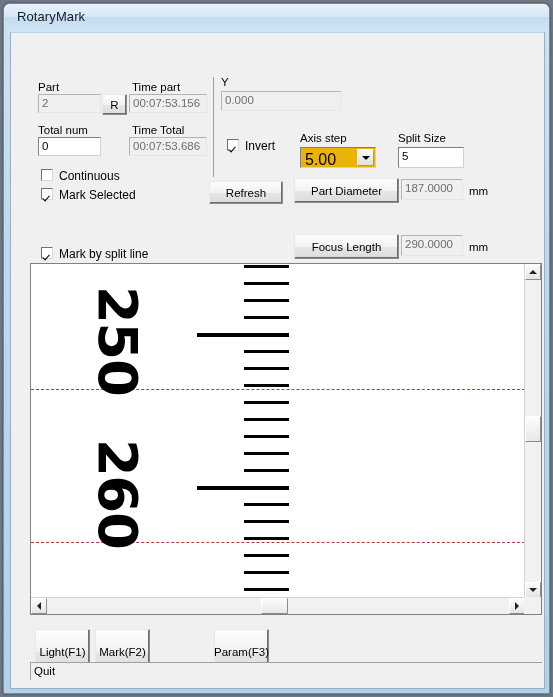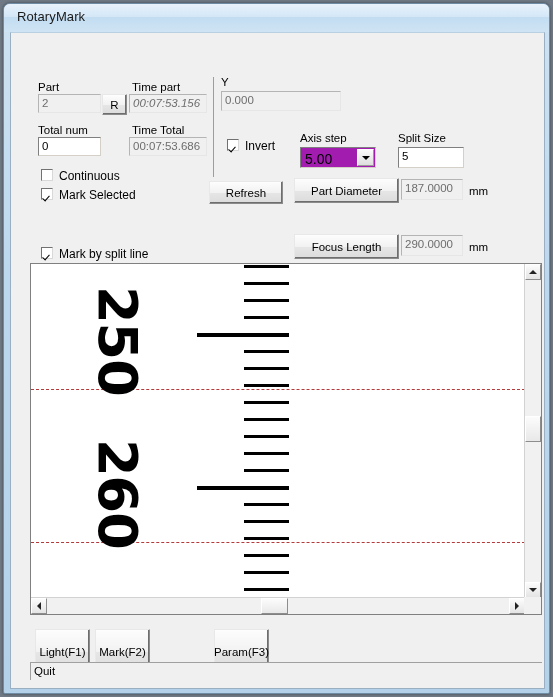--- a/index.html
+++ b/index.html
@@ -58,23 +58,23 @@
     width:12px;height:12px;box-sizing:border-box;background:#fff;
     border:1px solid #717171;border-right-color:#d8d8d8;border-bottom-color:#d8d8d8;
     position:relative;flex:0 0 auto;
   }
   .cbx.on::after{
     content:"";position:absolute;left:2px;top:5px;width:3px;height:6px;
     border:solid #000;border-width:0 1.6px 1.6px 0;transform:rotate(42deg);
   }
   
   .combo{
-    position:absolute;box-sizing:border-box;background:#a21caf;
+    position:absolute;box-sizing:border-box;background:#eab308;
     border:1px solid #7f7f7f;border-right-color:#d4d0c8;border-bottom-color:#d4d0c8;
-    font-size:14px;
+    font-size:16px;
   }
   .combo .val{position:absolute;left:4px;top:3px;}
   .combo .arw{
     position:absolute;right:1px;top:1px;width:17px;bottom:1px;
     background:linear-gradient(to bottom,#fbfbfb,#dedede);
     border:1px solid #9a9a9a;border-top-color:#fff;border-left-color:#fff;
     box-sizing:border-box;display:flex;align-items:center;justify-content:center;
   }
   .combo .arw i{
     display:block;width:0;height:0;border-left:4px solid transparent;
@@ -150,21 +150,21 @@
     <div class="cb" style="left:30px;top:136px;">
       <span class="cbx"></span>
       <span>Continuous</span>
     </div>
     <div class="cb" style="left:30px;top:155px;">
       <span class="cbx on"></span>
       <span>Mark Selected</span>
     </div>
 
     <div class="lbl" style="left:121px;top:48px;">Time part</div>
-    <div class="tbox ro" style="left:118px;top:61px;width:78px;height:19px;font-style:italic;">00:07:53.156</div>
+    <div class="tbox ro" style="left:118px;top:61px;width:78px;height:19px;">00:07:53.156</div>
 
     <div class="lbl" style="left:121px;top:91px;">Time Total</div>
     <div class="tbox ro" style="left:118px;top:104px;width:78px;height:19px;">00:07:53.686</div>
 
     <div class="vsep" style="left:202px;top:44px;height:100px;"></div>
 
     <div class="lbl" style="left:210px;top:43px;">Y</div>
     <div class="tbox ro" style="left:210px;top:58px;width:120px;height:20px;">0.000</div>
 
     <div class="cb" style="left:216px;top:106px;">

